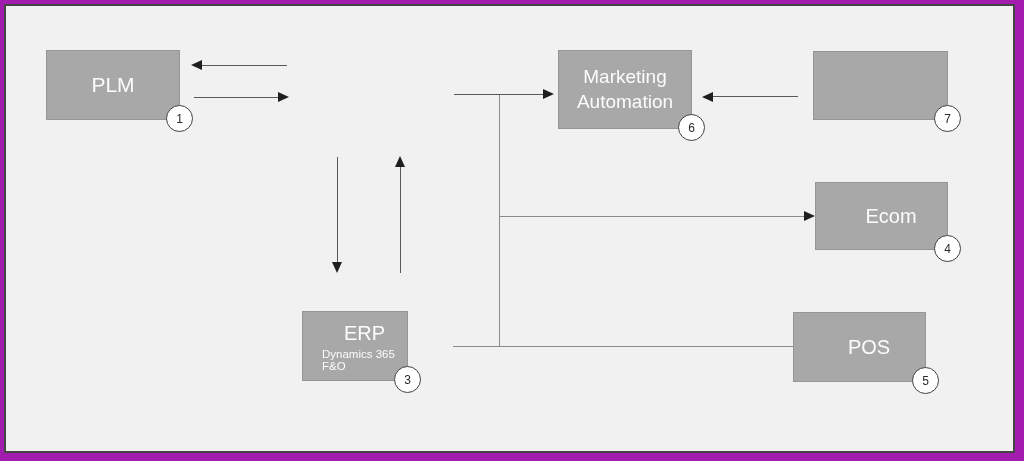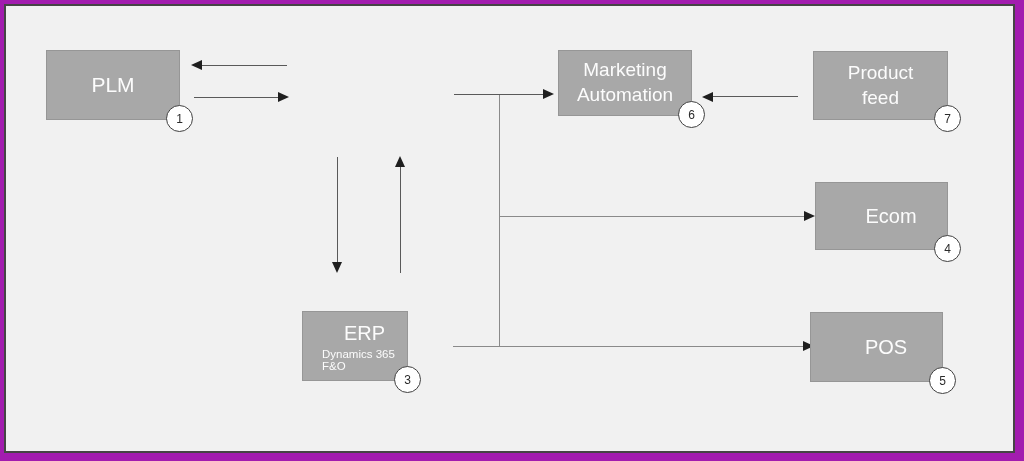--- a/index.html
+++ b/index.html
@@ -115,38 +115,36 @@
 
   <div class="arr arr-left" style="left:702px;top:92px"></div>
   <div class="line h dark" style="left:713px;top:96px;width:85px"></div>
 
   <div class="node fs-xl" style="left:46px;top:50px;width:134px;height:70px">
     <div class="node-label">PLM</div>
     <div class="badge">1</div>
   </div>
 
 
-  <div class="node fs-md" style="left:558px;top:50px;width:134px;height:66px">
+  <div class="node fs-md" style="left:558px;top:50px;width:134px;height:79px">
     <div class="node-label">Marketing
 Automation</div>
     <div class="badge">6</div>
   </div>
 
   <div class="node fs-md" style="left:813px;top:51px;width:135px;height:69px">
-    <div class="node-label">Product
-feed</div>
     <div class="badge">7</div>
   </div>
 
   <div class="node fs-lg" style="left:815px;top:182px;width:133px;height:68px">
     <div class="node-label">Ecom</div>
     <div class="badge">4</div>
   </div>
 
-  <div class="node fs-lg" style="left:810px;top:312px;width:133px;height:70px">
+  <div class="node fs-lg" style="left:793px;top:312px;width:133px;height:70px">
     <div class="node-label">POS</div>
     <div class="badge">5</div>
   </div>
 
   <div class="node fs-lg" style="left:302px;top:311px;width:106px;height:70px">
     <div class="node-label">ERP</div>
     <div class="node-sublabel">Dynamics 365 F&amp;O</div>
     <div class="badge">3</div>
   </div>
 

